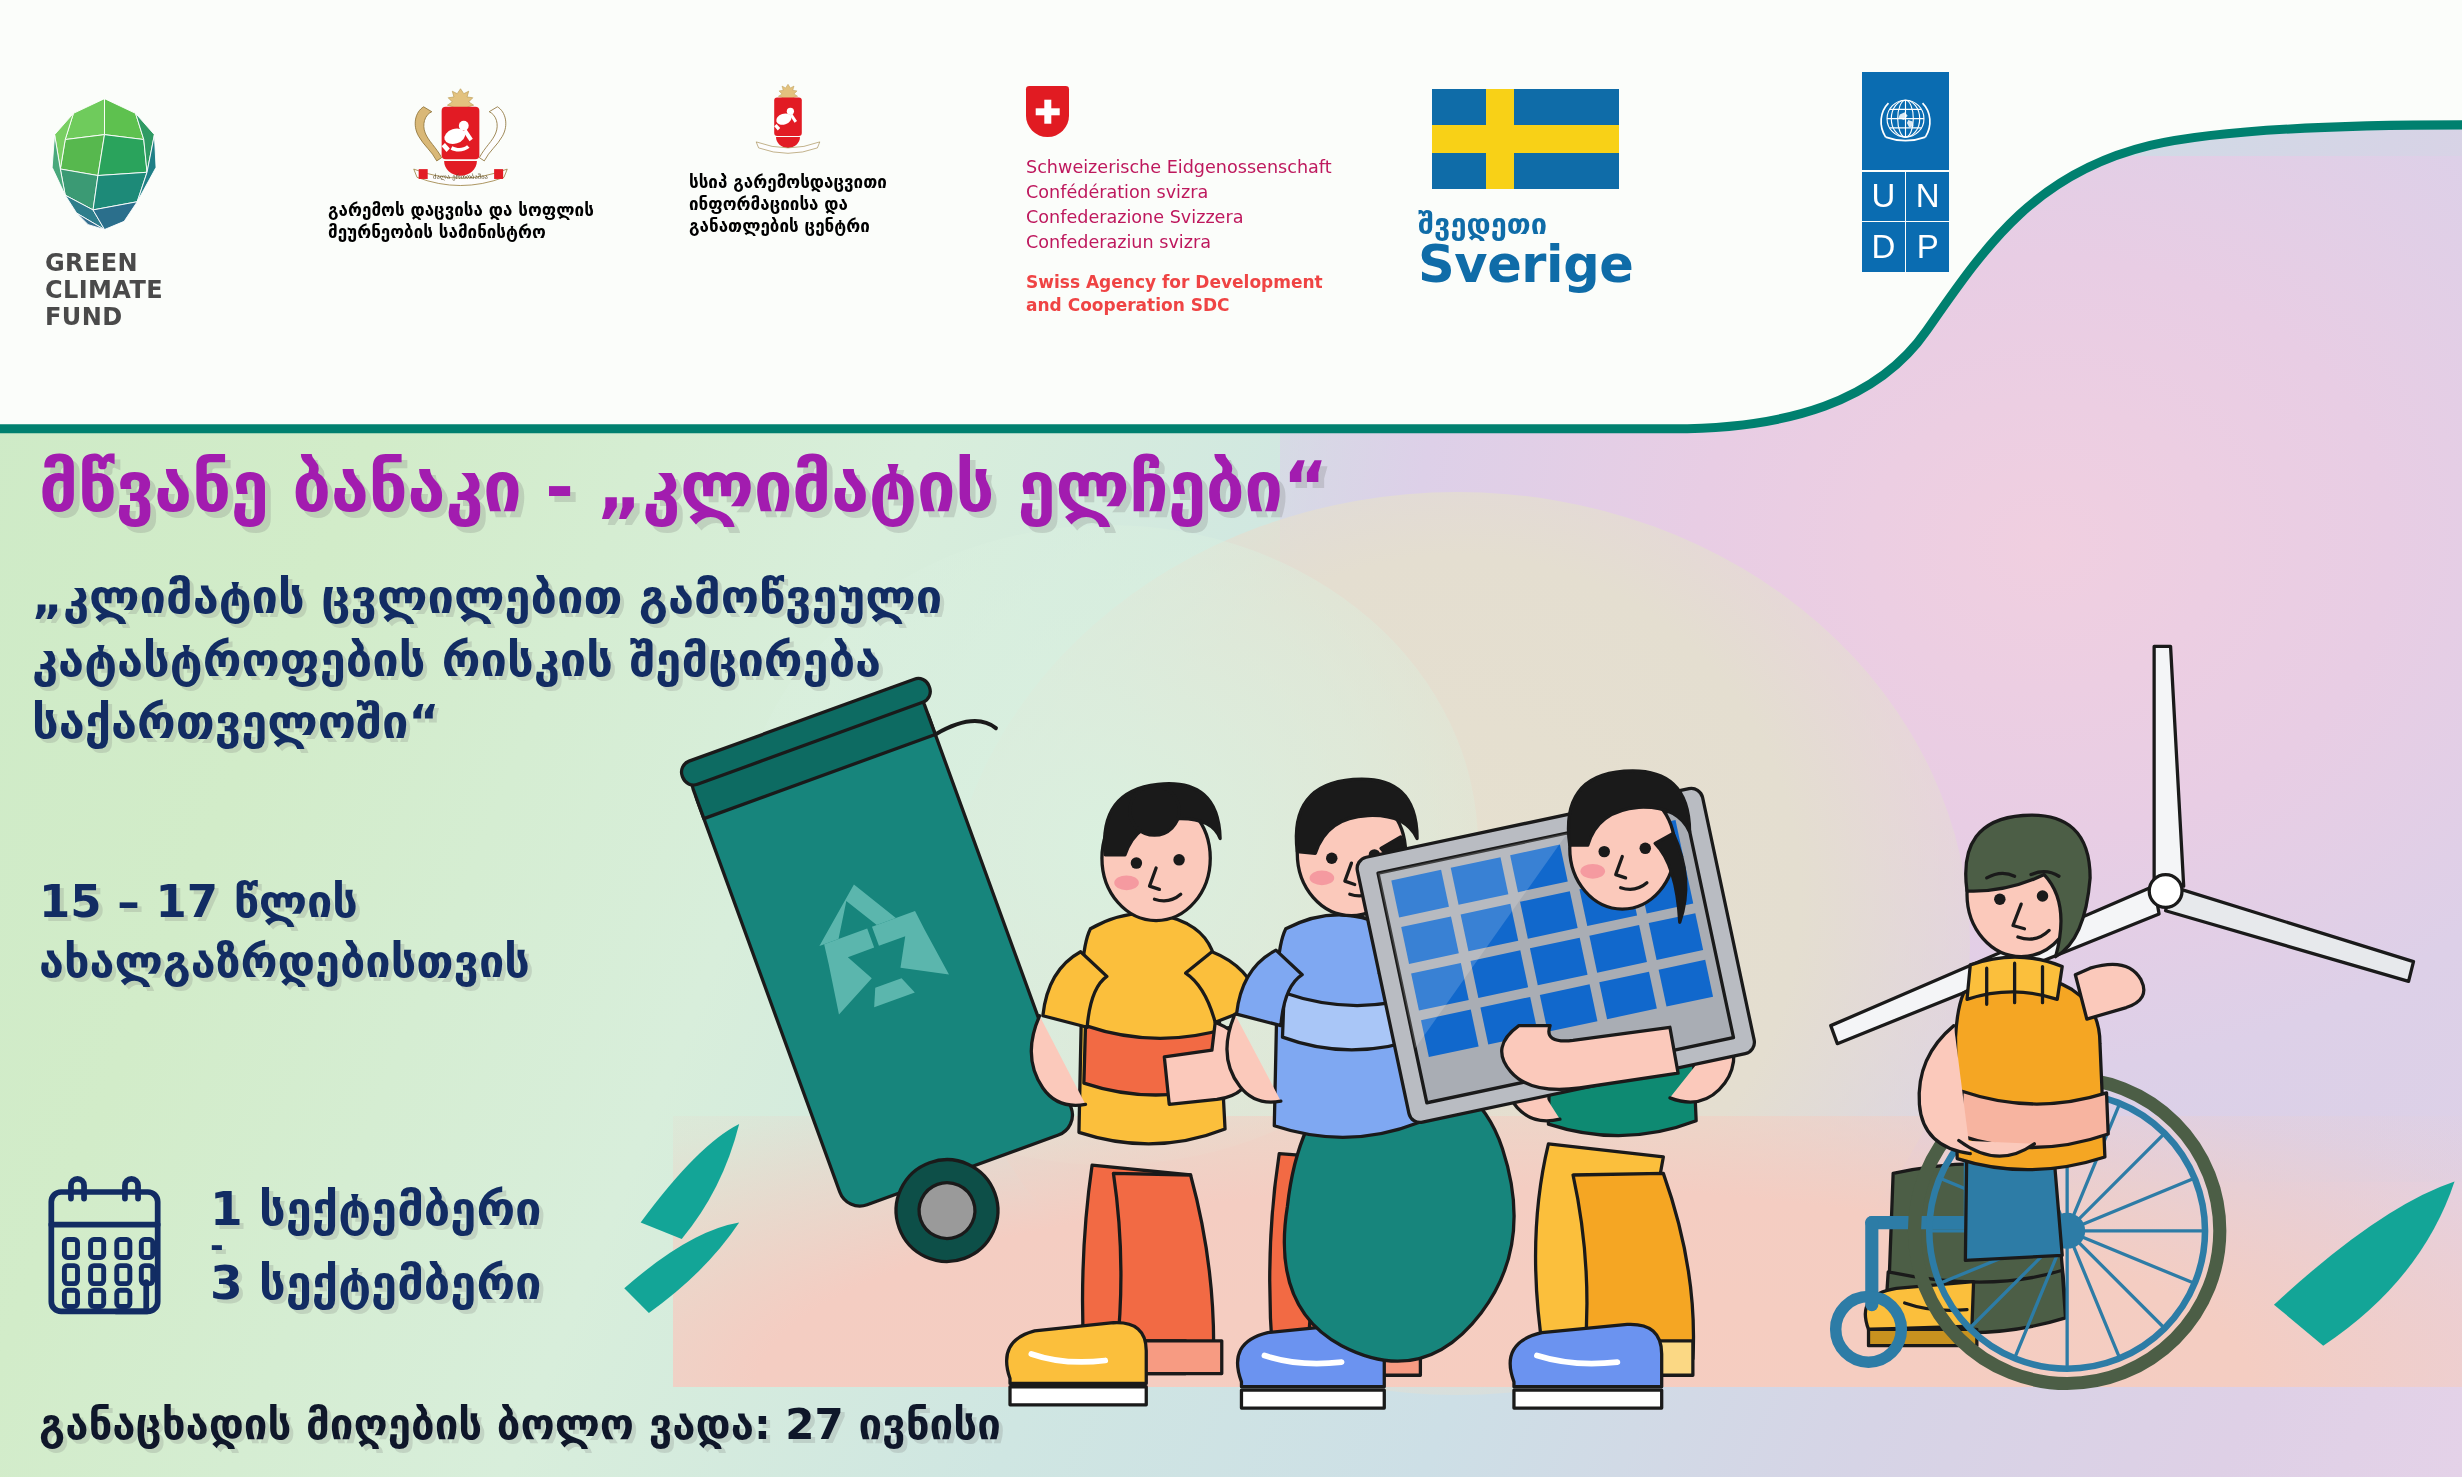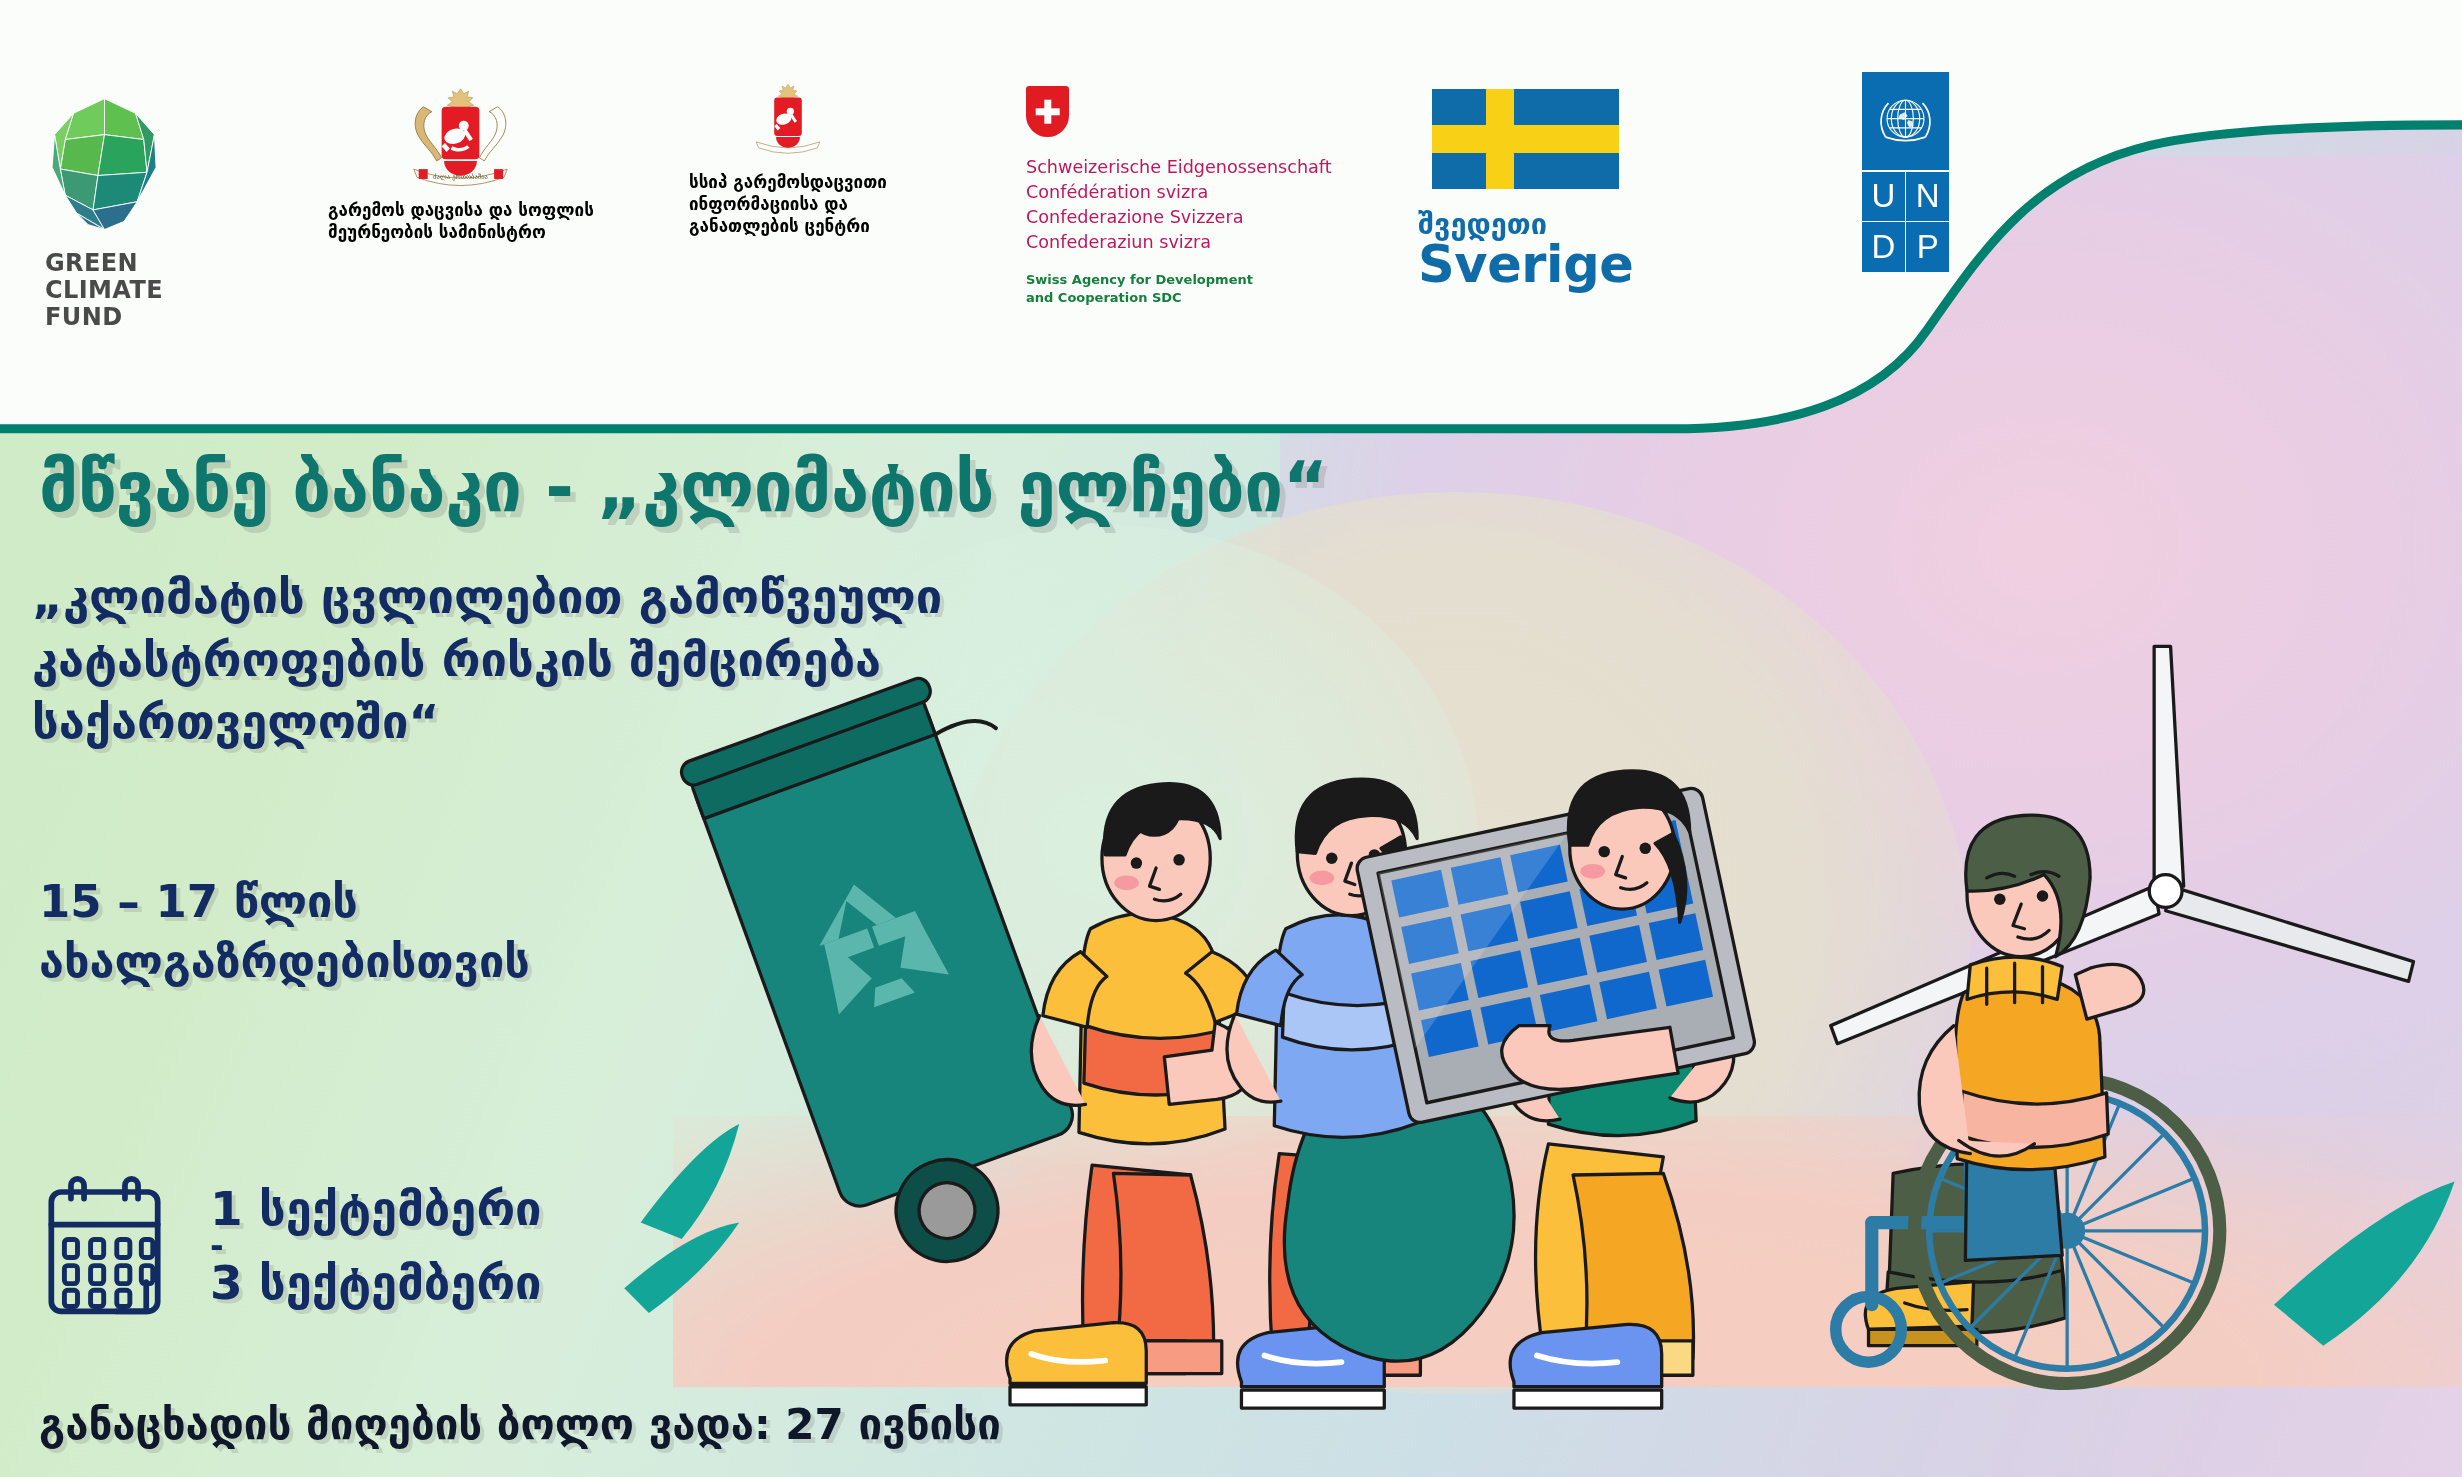--- a/index.html
+++ b/index.html
@@ -32,41 +32,41 @@
   .coa-block{display:flex;flex-direction:column;align-items:center;}
   .coa-caption{font-size:17px;line-height:1.3;font-weight:700;color:#000000;text-align:left;margin-top:9.8px;}
   .coa-caption.c2{text-align:left;}
 
   
   .swiss{left:1026px;top:86px;display:flex;gap:18px;align-items:flex-start;}
   .swiss-shield{width:43px;height:51px;background:#e11b22;border-radius:3.3px 3.3px 21.3px 21.3px;position:relative;flex:none;}
   .swiss-shield:before{content:"";position:absolute;left:50%;top:50%;transform:translate(-50%,-50%);width:24.6px;height:7.4px;background:#fff;}
   .swiss-shield:after{content:"";position:absolute;left:50%;top:50%;transform:translate(-50%,-50%);width:7.4px;height:24.6px;background:#fff;}
   .swiss-lines{font-size:17.6px;line-height:1.42;color:#be185d;}
-  .swiss-bold{margin-top:16.4px;font-size:13px;line-height:1.33;font-weight:700;color:#15803d;}
+  .swiss-bold{margin-top:16.4px;font-size:17px;line-height:1.33;font-weight:700;color:#ef4444;}
 
   
   .sweden{left:1418px;top:89px;display:flex;gap:21.3px;align-items:center;}
   .se-flag{width:187px;height:100px;background:#0f6ca8;position:relative;flex:none;}
   .se-flag .vb{position:absolute;left:54px;top:0;width:28px;height:100%;background:#f8d117;}
   .se-flag .hb{position:absolute;top:36px;left:0;width:100%;height:28px;background:#f8d117;}
   .se-ka{font-size:29px;font-weight:700;color:#0f6ca8;line-height:1;}
   .se-sv{font-size:51px;font-weight:700;color:#0f6ca8;line-height:1.02;letter-spacing:-0.4px;}
 
   
   .undp{left:1862px;top:72px;}
   .undp-box{width:87px;height:98px;background:#0a6cb1;display:flex;align-items:center;justify-content:center;}
   .undp-grid{width:87px;height:100px;display:grid;grid-template-columns:1fr 1fr;grid-template-rows:1fr 1fr;gap:1.6px;margin-top:1.6px;}
   .undp-cell{background:#0a6cb1;color:#fff;font-size:33px;display:flex;align-items:center;justify-content:center;font-weight:400;font-family:"Liberation Sans",sans-serif;}
 
   
   .curve{position:absolute;left:0;top:0;width:2462px;height:460px;pointer-events:none;}
 
   
-  .t-title{position:absolute;left:39px;top:447px;font-size:69px;font-weight:700;color:#0f766e;letter-spacing:-0.4px;
+  .t-title{position:absolute;left:39px;top:447px;font-size:69px;font-weight:700;color:#a21caf;letter-spacing:-0.4px;
     text-shadow:5.7px 5.7px 0 rgba(110,110,110,.22);white-space:nowrap;}
   .t-sub{position:absolute;left:32px;top:566px;font-size:47px;font-weight:700;color:#122c63;line-height:1.33;
     text-shadow:4.1px 4.1px 0 rgba(110,110,110,.2);max-width:1280px;}
   .t-age{position:absolute;left:39px;top:872px;font-size:45px;font-weight:700;color:#122c63;line-height:1.34;
     text-shadow:4.1px 4.1px 0 rgba(110,110,110,.2);}
   .t-dead{position:absolute;left:39px;top:1400px;font-size:42px;font-weight:700;color:#0f172a;
     text-shadow:4.1px 4.1px 0 rgba(110,110,110,.2);white-space:nowrap;}
 
   .date-row{position:absolute;left:43px;top:1174px;display:flex;align-items:center;gap:44px;}
   .cal-ic{width:123px;height:144px;flex:none;}

